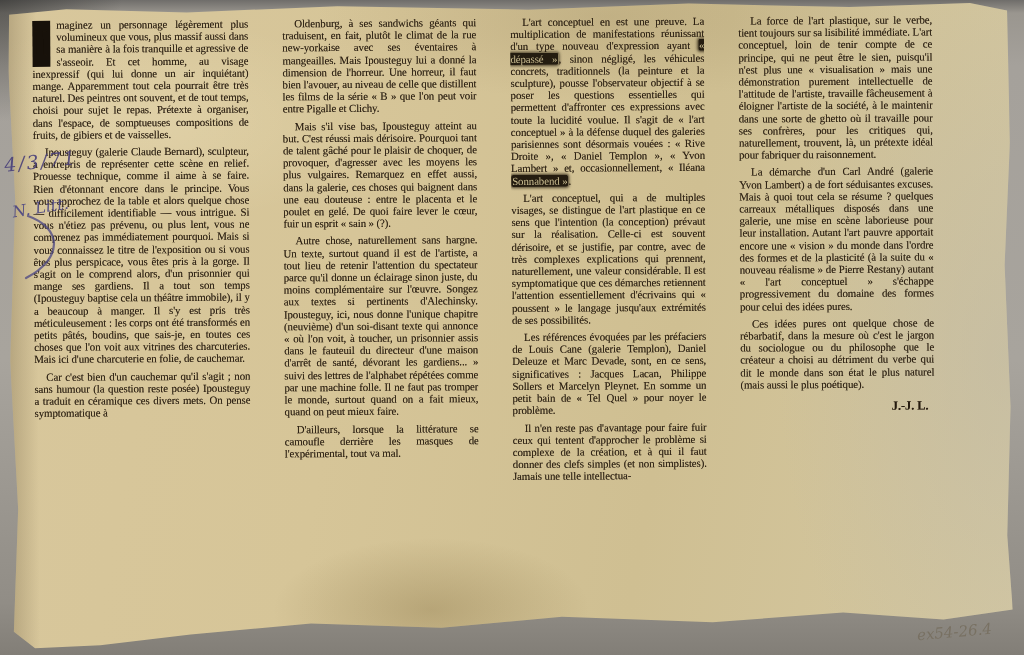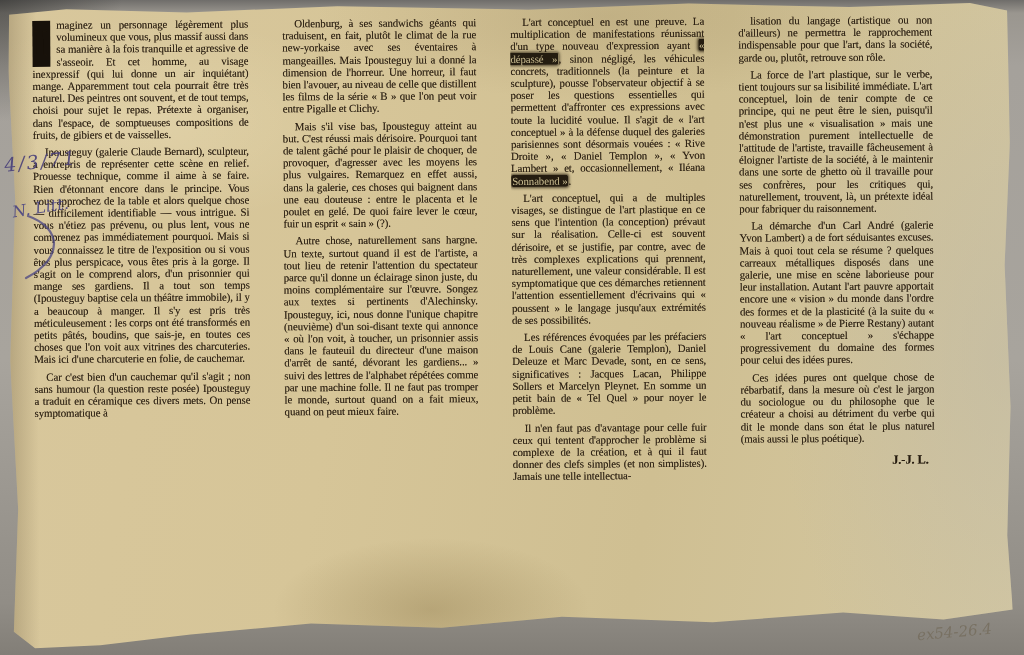--- a/index.html
+++ b/index.html
@@ -80,29 +80,29 @@
     <div class="columns">
         <div class="col">
           <p class="first-para"><span class="dropcap">I</span><span>maginez un personnage légèrement plus volumineux que vous, plus massif aussi dans sa manière à la fois tranquille et agressive de s'asseoir. Et cet homme, au visage inexpressif (qui lui donne un air inquiétant) mange. Apparemment tout cela pourrait être très naturel. Des peintres ont souvent, et de tout temps, choisi pour sujet le repas. Prétexte à organiser, dans l'espace, de somptueuses compositions de fruits, de gibiers et de vaisselles.</span></p>
           <p><span>Ipousteguy (galerie Claude Bernard), sculpteur, a entrepris de représenter cette scène en relief. Prouesse technique, comme il aime à se faire. Rien d'étonnant encore dans le principe. Vous vous approchez de la table et alors quelque chose — difficilement identifiable — vous intrigue. Si vous n'étiez pas prévenu, ou plus lent, vous ne comprenez pas immédiatement pourquoi. Mais si vous connaissez le titre de l'exposition ou si vous êtes plus perspicace, vous êtes pris à la gorge. Il s'agit on le comprend alors, d'un prisonnier qui mange ses gardiens. Il a tout son temps (Ipousteguy baptise cela un théâtre immobile), il y a beaucoup à manger. Il s'y est pris très méticuleusement : les corps ont été transformés en petits pâtés, boudins, que sais-je, en toutes ces choses que l'on voit aux vitrines des charcuteries. Mais ici d'une charcuterie en folie, de cauchemar.</span></p>
           <p><span>Car c'est bien d'un cauchemar qu'il s'agit ; non sans humour (la question reste posée) Ipousteguy a traduit en céramique ces divers mets. On pense symptomatique à</span></p>
         </div>
         <div class="col">
           <p><span>Oldenburg, à ses sandwichs géants qui traduisent, en fait, plutôt le climat de la rue new-yorkaise avec ses éventaires à mangeailles. Mais Ipousteguy lui a donné la dimension de l'horreur. Une horreur, il faut bien l'avouer, au niveau de celle que distillent les films de la série « B » que l'on peut voir entre Pigalle et Clichy.</span></p>
           <p><span>Mais s'il vise bas, Ipousteguy atteint au but. C'est réussi mais dérisoire. Pourquoi tant de talent gâché pour le plaisir de choquer, de provoquer, d'agresser avec les moyens les plus vulgaires. Remarquez en effet aussi, dans la galerie, ces choses qui baignent dans une eau douteuse : entre le placenta et le poulet en gelé. De quoi faire lever le cœur, fuir un esprit « sain » (?).</span></p>
           <p><span>Autre chose, naturellement sans hargne. Un texte, surtout quand il est de l'artiste, a tout lieu de retenir l'attention du spectateur parce qu'il donne un éclairage sinon juste, du moins complémentaire sur l'œuvre. Songez aux textes si pertinents d'Alechinsky. Ipousteguy, ici, nous donne l'unique chapitre (neuvième) d'un soi-disant texte qui annonce « où l'on voit, à toucher, un prisonnier assis dans le fauteuil du directeur d'une maison d'arrêt de santé, dévorant les gardiens... » suivi des lettres de l'alphabet répétées comme par une machine folle. Il ne faut pas tromper le monde, surtout quand on a fait mieux, quand on peut mieux faire.</span></p>
+          <p><span>D'ailleurs, lorsque la littérature se camoufle derrière les masques de l'expérimental, tout va mal.</span></p>
         </div>
         <div class="col">
           <p><span>L'art conceptuel en est une preuve. La multiplication de manifestations réunissant d'un type nouveau d'expression ayant </span><span class="ink-blot">« dépassé »</span><span>, sinon négligé, les véhicules concrets, traditionnels (la peinture et la sculpture), pousse l'observateur objectif à se poser les questions essentielles qui permettent d'affronter ces expressions avec toute la lucidité voulue. Il s'agit de « l'art conceptuel » à la défense duquel des galeries parisiennes sont désormais vouées : « Rive Droite », « Daniel Templon », « Yvon Lambert » et, occasionnellement, « Iléana </span><span class="ink-blot">Sonnabend »</span><span>.</span></p>
           <p><span>L'art conceptuel, qui a de multiples visages, se distingue de l'art plastique en ce sens que l'intention (la conception) prévaut sur la réalisation. Celle-ci est souvent dérisoire, et se justifie, par contre, avec de très complexes explications qui prennent, naturellement, une valeur considérable. Il est symptomatique que ces démarches retiennent l'attention essentiellement d'écrivains qui « poussent » le langage jusqu'aux extrémités de ses possibilités.</span></p>
           <p><span>Les références évoquées par les préfaciers de Louis Cane (galerie Templon), Daniel Deleuze et Marc Devade, sont, en ce sens, significatives : Jacques Lacan, Philippe Sollers et Marcelyn Pleynet. En somme un petit bain de « Tel Quel » pour noyer le problème.</span></p>
-          <p><span>Il n'en faut pas d'avantage pour celle fuir ceux qui tentent d'approcher le problème si complexe de la création, et à qui il faut donner des clefs simples (et non simplistes). Jamais une telle intellectua-</span></p>
+          <p><span>Il n'en reste pas d'avantage pour faire fuir ceux qui tentent d'approcher le problème si complexe de la création, et à qui il faut donner des clefs simples (et non simplistes). Jamais une telle intellectua-</span></p>
         </div>
         <div class="col">
-          <p><span>lisation du langage (artistique ou non d'ailleurs) ne permettra le rapprochement indispensable pour que l'art, dans la société, garde ou, plutôt, retrouve son rôle.</span></p>
           <p><span>La force de l'art plastique, sur le verbe, tient toujours sur sa lisibilité immédiate. L'art conceptuel, loin de tenir compte de ce principe, qui ne peut être le sien, puisqu'il n'est plus une « visualisation » mais une démonstration purement intellectuelle de l'attitude de l'artiste, travaille fâcheusement à éloigner l'artiste de la société, à le maintenir dans une sorte de ghetto où il travaille pour ses confrères, pour les critiques qui, naturellement, trouvent, là, un prétexte idéal pour fabriquer du raisonnement.</span></p>
           <p><span>La démarche d'un Carl André (galerie Yvon Lambert) a de fort séduisantes excuses. Mais à quoi tout cela se résume ? quelques carreaux métalliques disposés dans une galerie, une mise en scène laborieuse pour leur installation. Autant l'art pauvre apportait encore une « vision » du monde dans l'ordre des formes et de la plasticité (à la suite du « nouveau réalisme » de Pierre Restany) autant « l'art conceptuel » s'échappe progressivement du domaine des formes pour celui des idées pures.</span></p>
           <p><span>Ces idées pures ont quelque chose de rébarbatif, dans la mesure où c'est le jargon du sociologue ou du philosophe que le créateur a choisi au détriment du verbe qui dit le monde dans son état le plus naturel (mais aussi le plus poétique).</span></p>
           <p class="signature">J.-J. L.</p>
         </div>
       </div>
   </div>
 
   <div class="handwriting hw-date">4/3/71</div>
 

